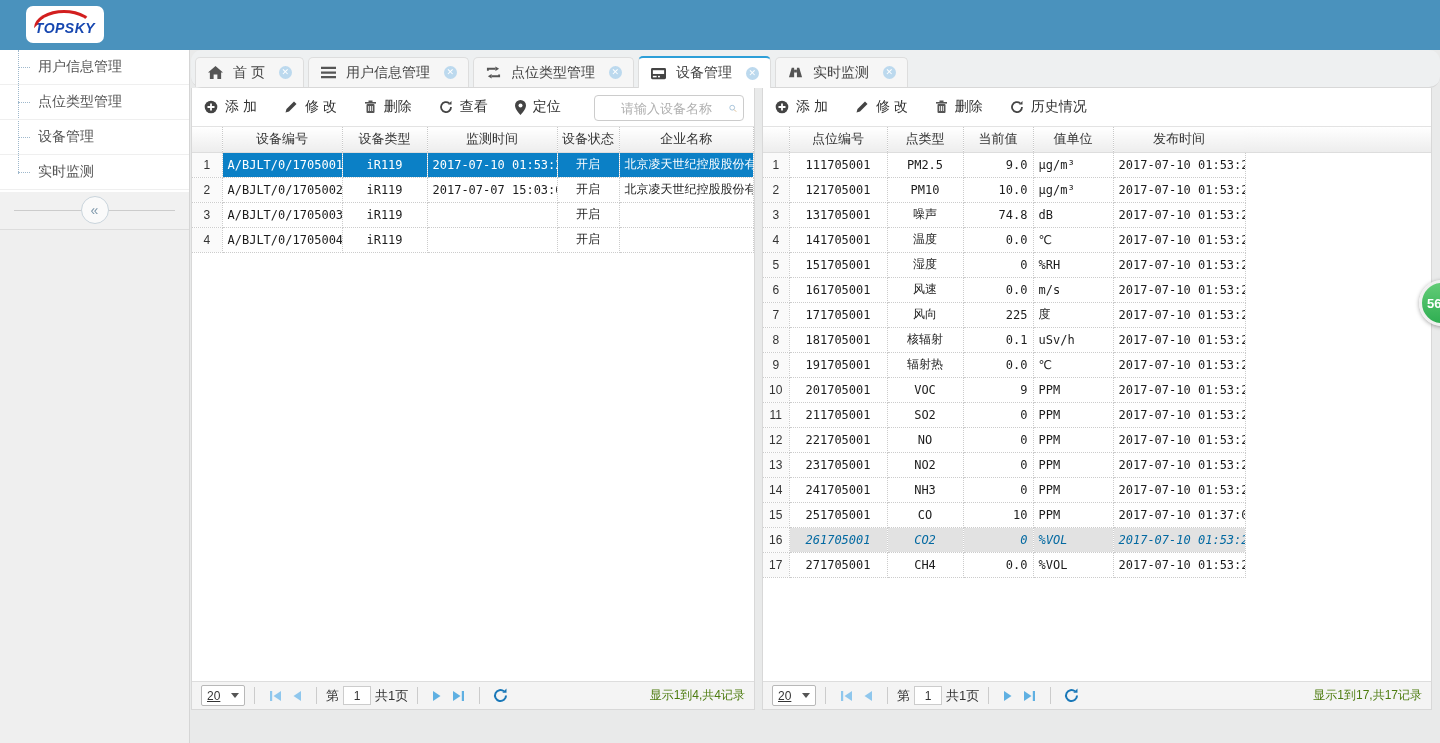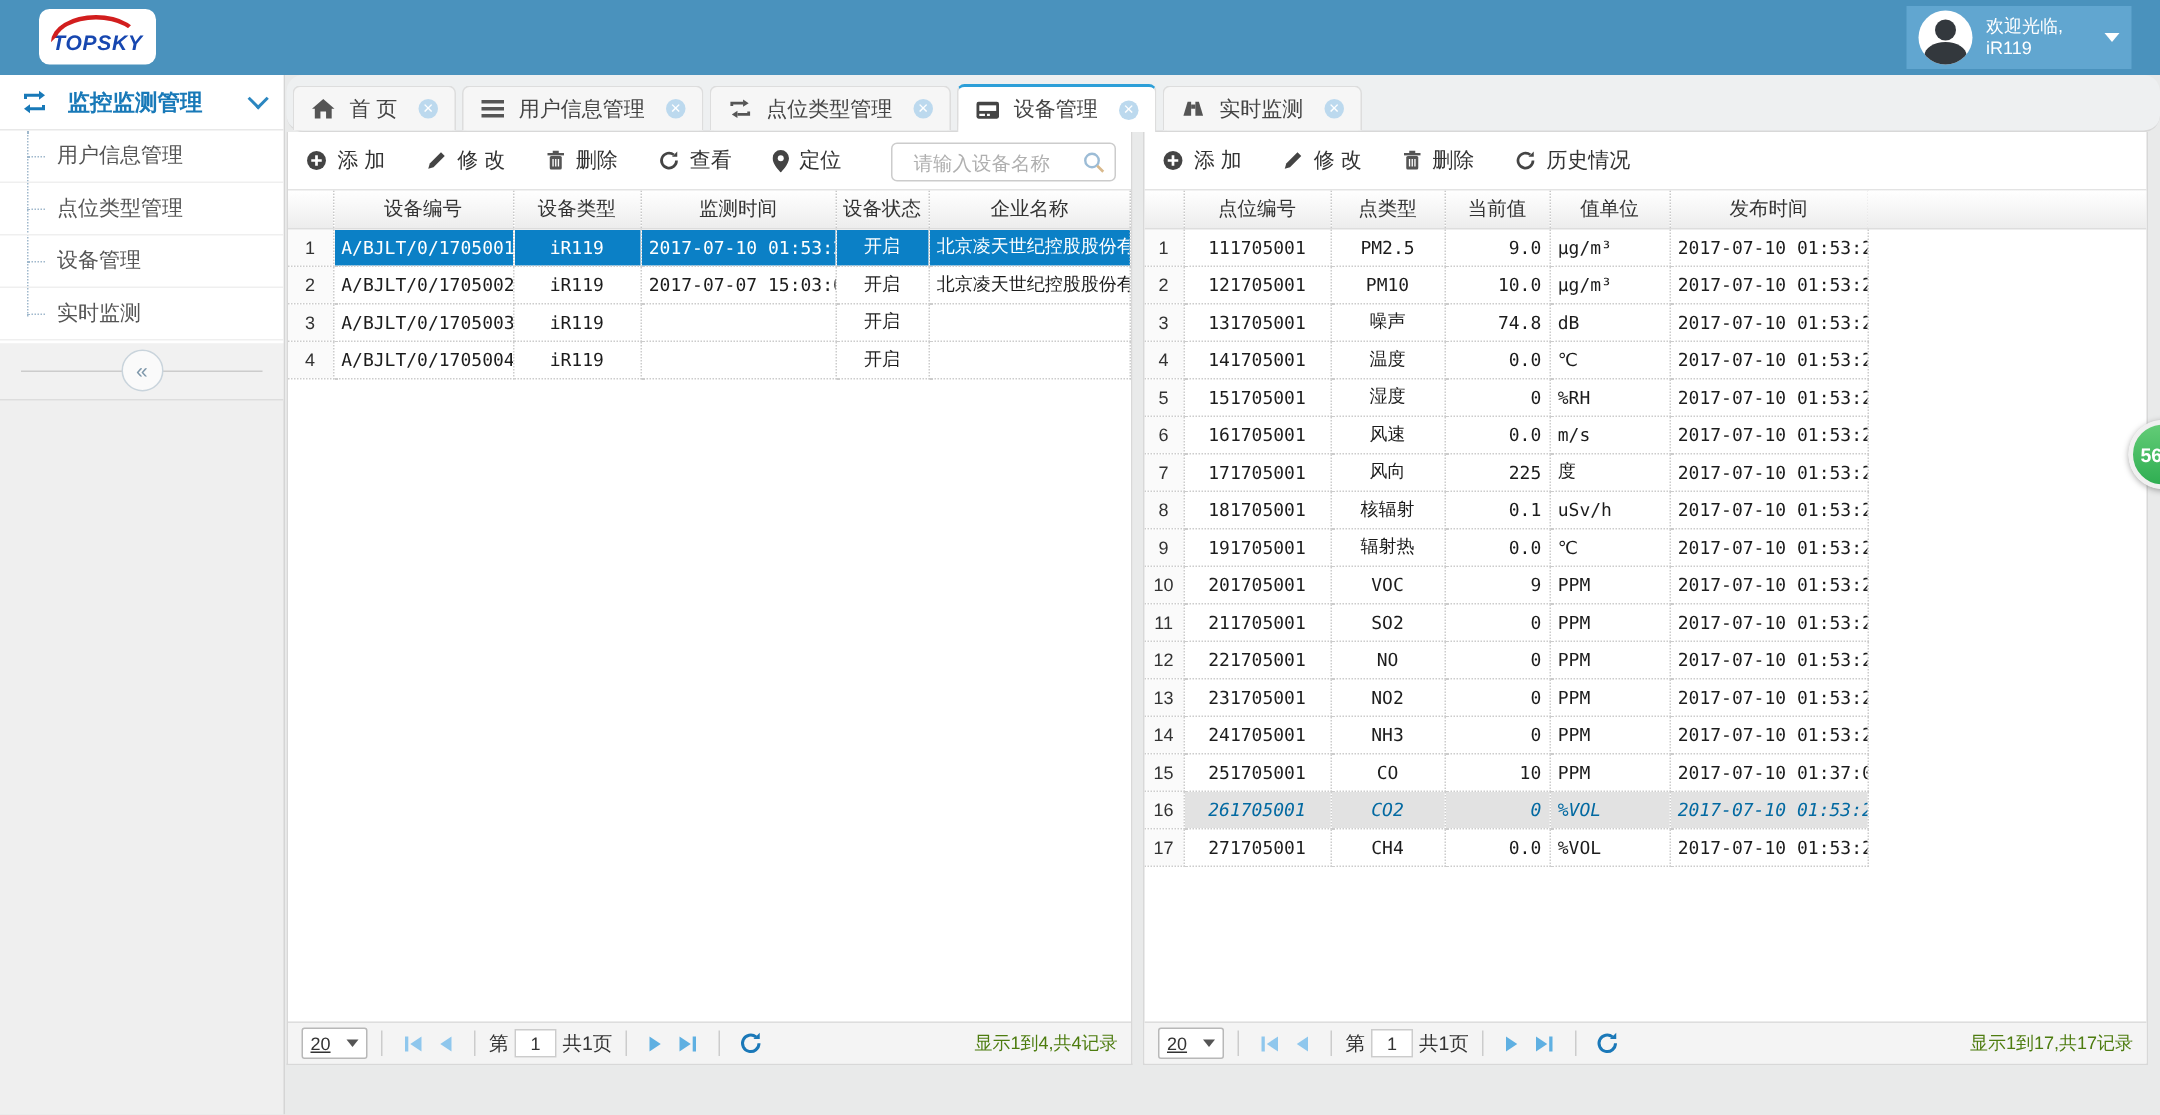--- a/index.html
+++ b/index.html
@@ -61,21 +61,21 @@
   
   .panel{position:absolute;top:88px;bottom:33px;background:#fff;border:1px solid var(--panel-border);border-top:none;}
   .panel-left{left:191px;width:564px;}
   .panel-right{left:762px;right:8px;}
   .toolbar{position:absolute;left:0;right:0;top:0;height:39px;border-bottom:1px solid #e3e3e3;
     display:flex;align-items:center;padding-left:12px;}
   .tbtn{display:flex;align-items:center;margin-right:27px;font-size:14px;color:#333;cursor:pointer;}
   .tbtn svg{margin-right:7px;}
   .searchbox{position:absolute;right:10px;top:7px;width:150px;height:26px;border:1px solid #ccc;border-radius:4px;
     display:flex;align-items:center;background:#fff;}
-  .searchbox input{border:none;outline:none;flex:1;margin-left:12px;font-size:13px;color:#333;width:110px;background:transparent;}
+  .searchbox input{border:none;outline:none;flex:1;margin-left:24px;font-size:13px;color:#333;width:110px;background:transparent;}
   .searchbox input::placeholder{color:#b0b0b0;}
   .searchbox .mag{margin-right:6px;}
   
   .grid{position:absolute;left:0;right:0;top:39px;bottom:28px;overflow:hidden;}
   table.dg{border-collapse:collapse;table-layout:fixed;font-size:12px;color:#1c1c1c;
     font-family:"DejaVu Sans Mono","DejaVu Sans",monospace;}
   table.dg th{height:25px;font-weight:normal;font-size:13px;color:#333;
     font-family:"Liberation Sans","DejaVu Sans",sans-serif;
     background:linear-gradient(#ffffff,#ededed);border-right:1px dotted #c8c8c8;border-bottom:1px solid #ddd;
     overflow:hidden;white-space:nowrap;}
@@ -109,45 +109,24 @@
     color:#fff;font-size:13px;font-weight:bold;display:flex;align-items:center;padding-left:5px;cursor:pointer;}
 </style>
 </head>
 <body>
 
 <div class="app-header">
   <div class="logo-box">
     <span class="logo-swoosh"></span>
     <span class="logo-text">TOPSKY</span>
   </div>
-  <div class="user-box">
-    <div class="avatar">
-      <div class="head"></div>
-        <div class="shoulders"></div>
-    </div>
-    <div class="welcome">
-      <div>欢迎光临,</div>
-      <div>iR119</div>
-    </div>
-    <div class="user-caret"></div>
-  </div>
 </div>
 
 <div class="sidebar">
   <div class="side-menu">
-    <div class="menu-row menu-group">
-      <svg class="mi" viewBox="0 0 20 20">
-        <path d="M4 8V5.5h9" fill="none" stroke="#1879b8" stroke-width="2"></path>
-        <path d="M13 2.5l4 3-4 3z" fill="#1879b8"></path>
-        <path d="M16 12v2.5H7" fill="none" stroke="#1879b8" stroke-width="2"></path>
-        <path d="M7 11.5l-4 3 4 3z" fill="#1879b8"></path>
-      </svg>
-      <span class="mlabel">监控监测管理</span>
-      <span class="chev"></span>
-    </div>
     <div class="submenu">
       <div class="tree-line"></div>
       <div class="sub-item">
         <span class="tick"></span>
           <span class="slabel">用户信息管理</span>
       </div>
       <div class="sub-item">
         <span class="tick"></span>
           <span class="slabel">点位类型管理</span>
       </div>

